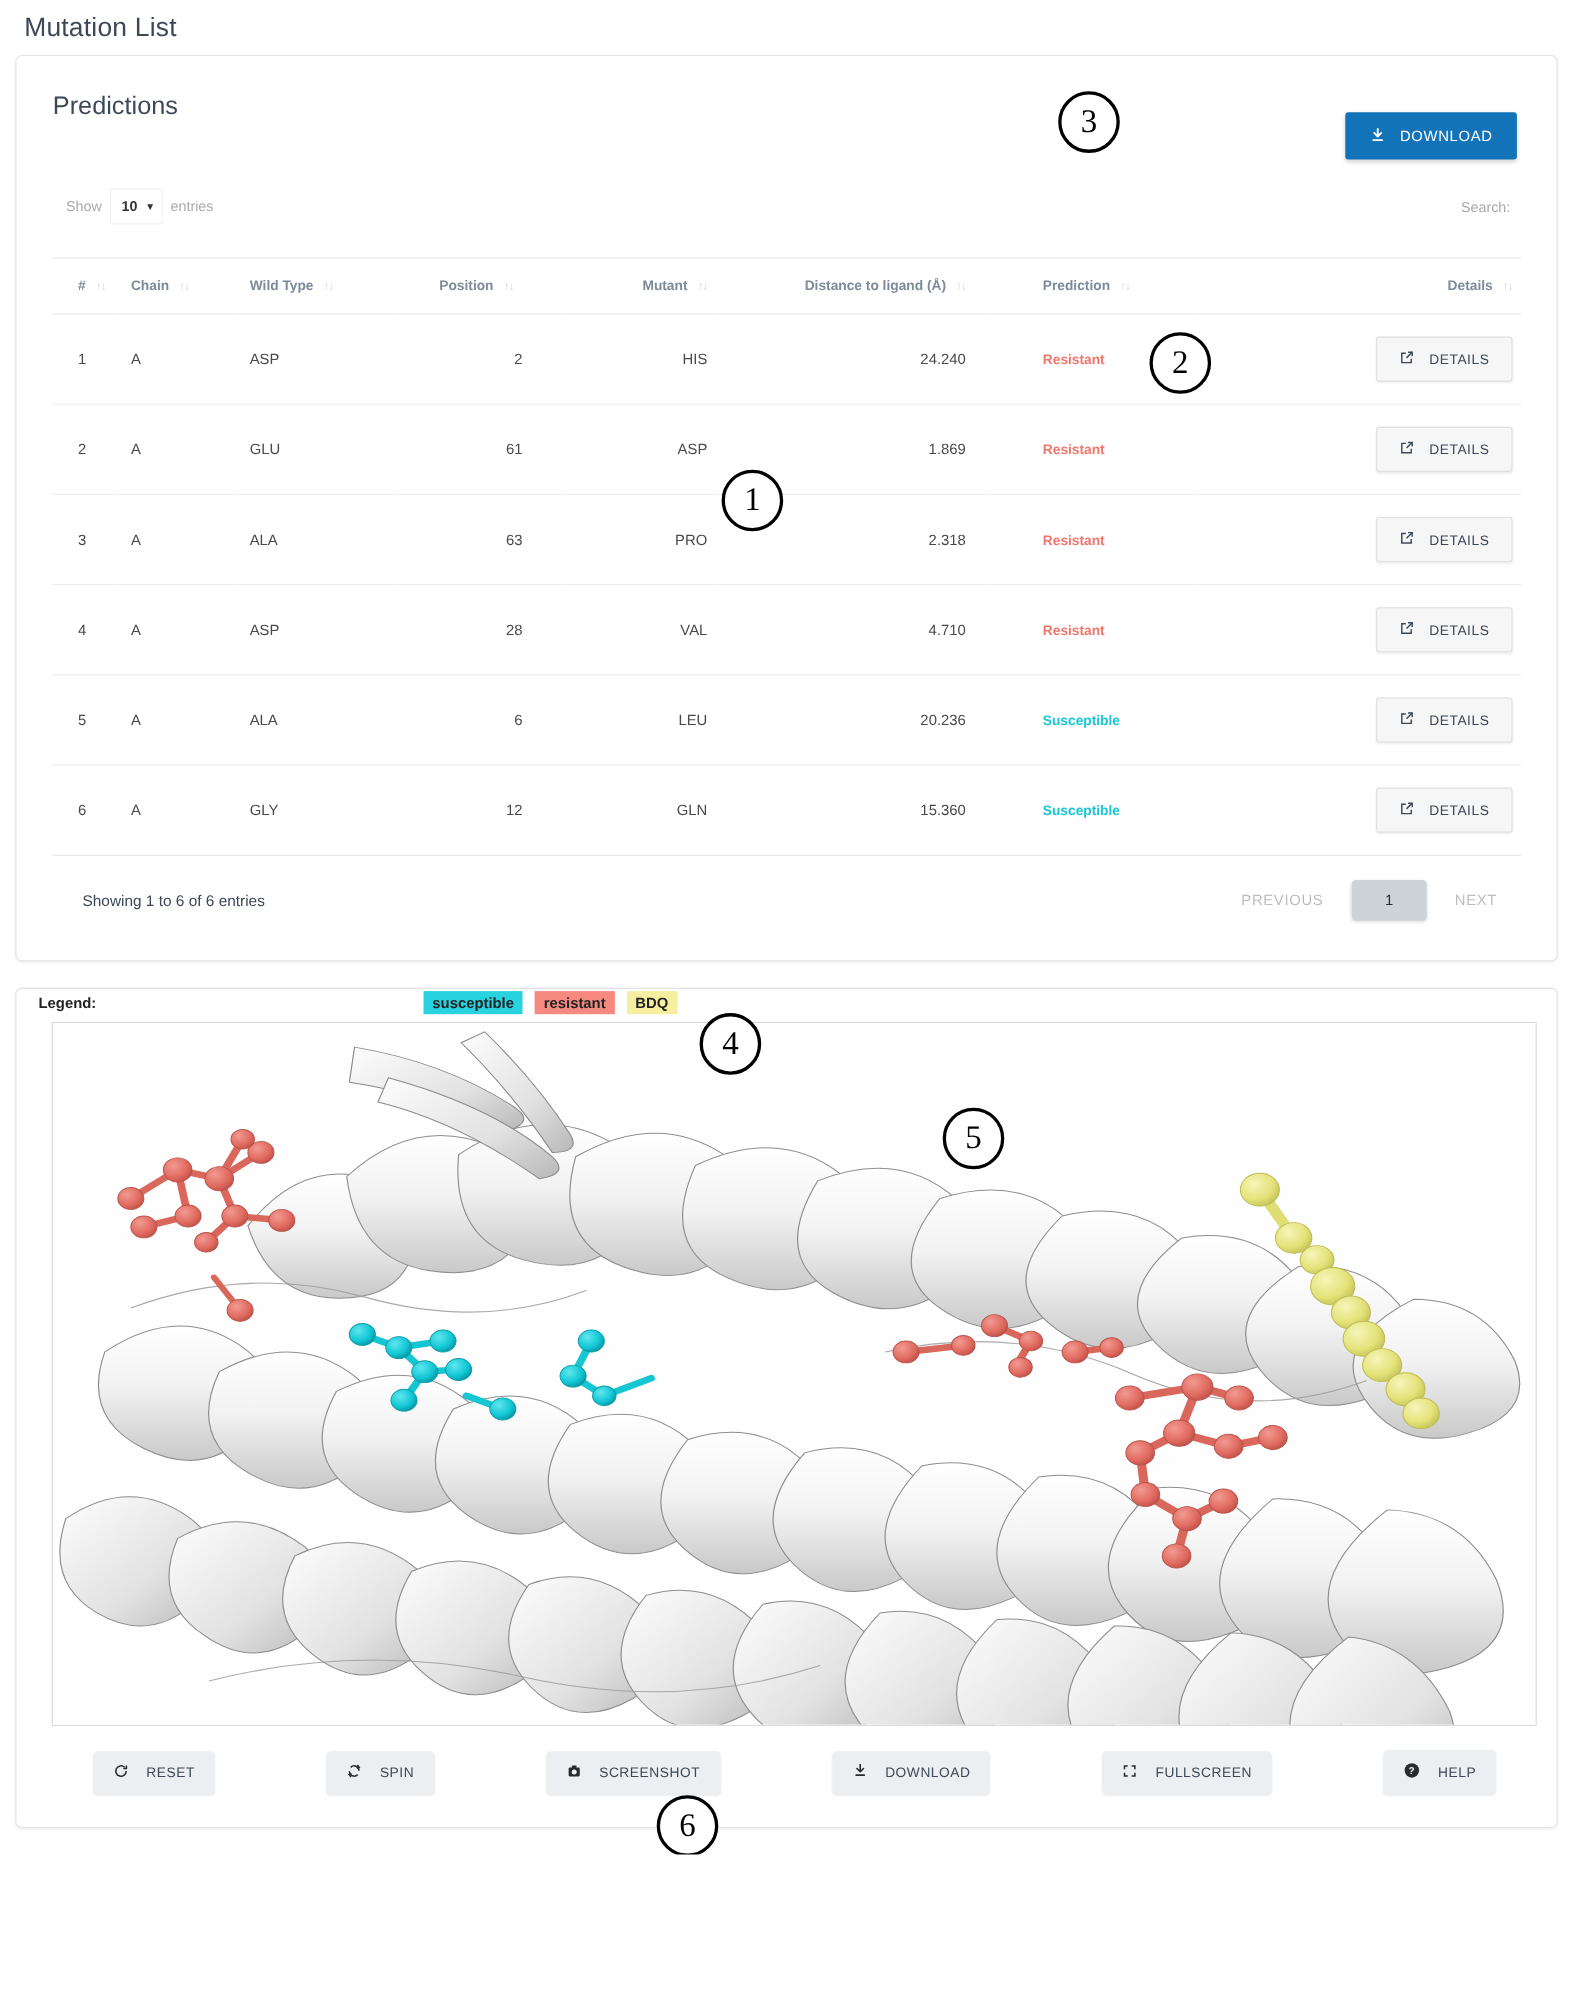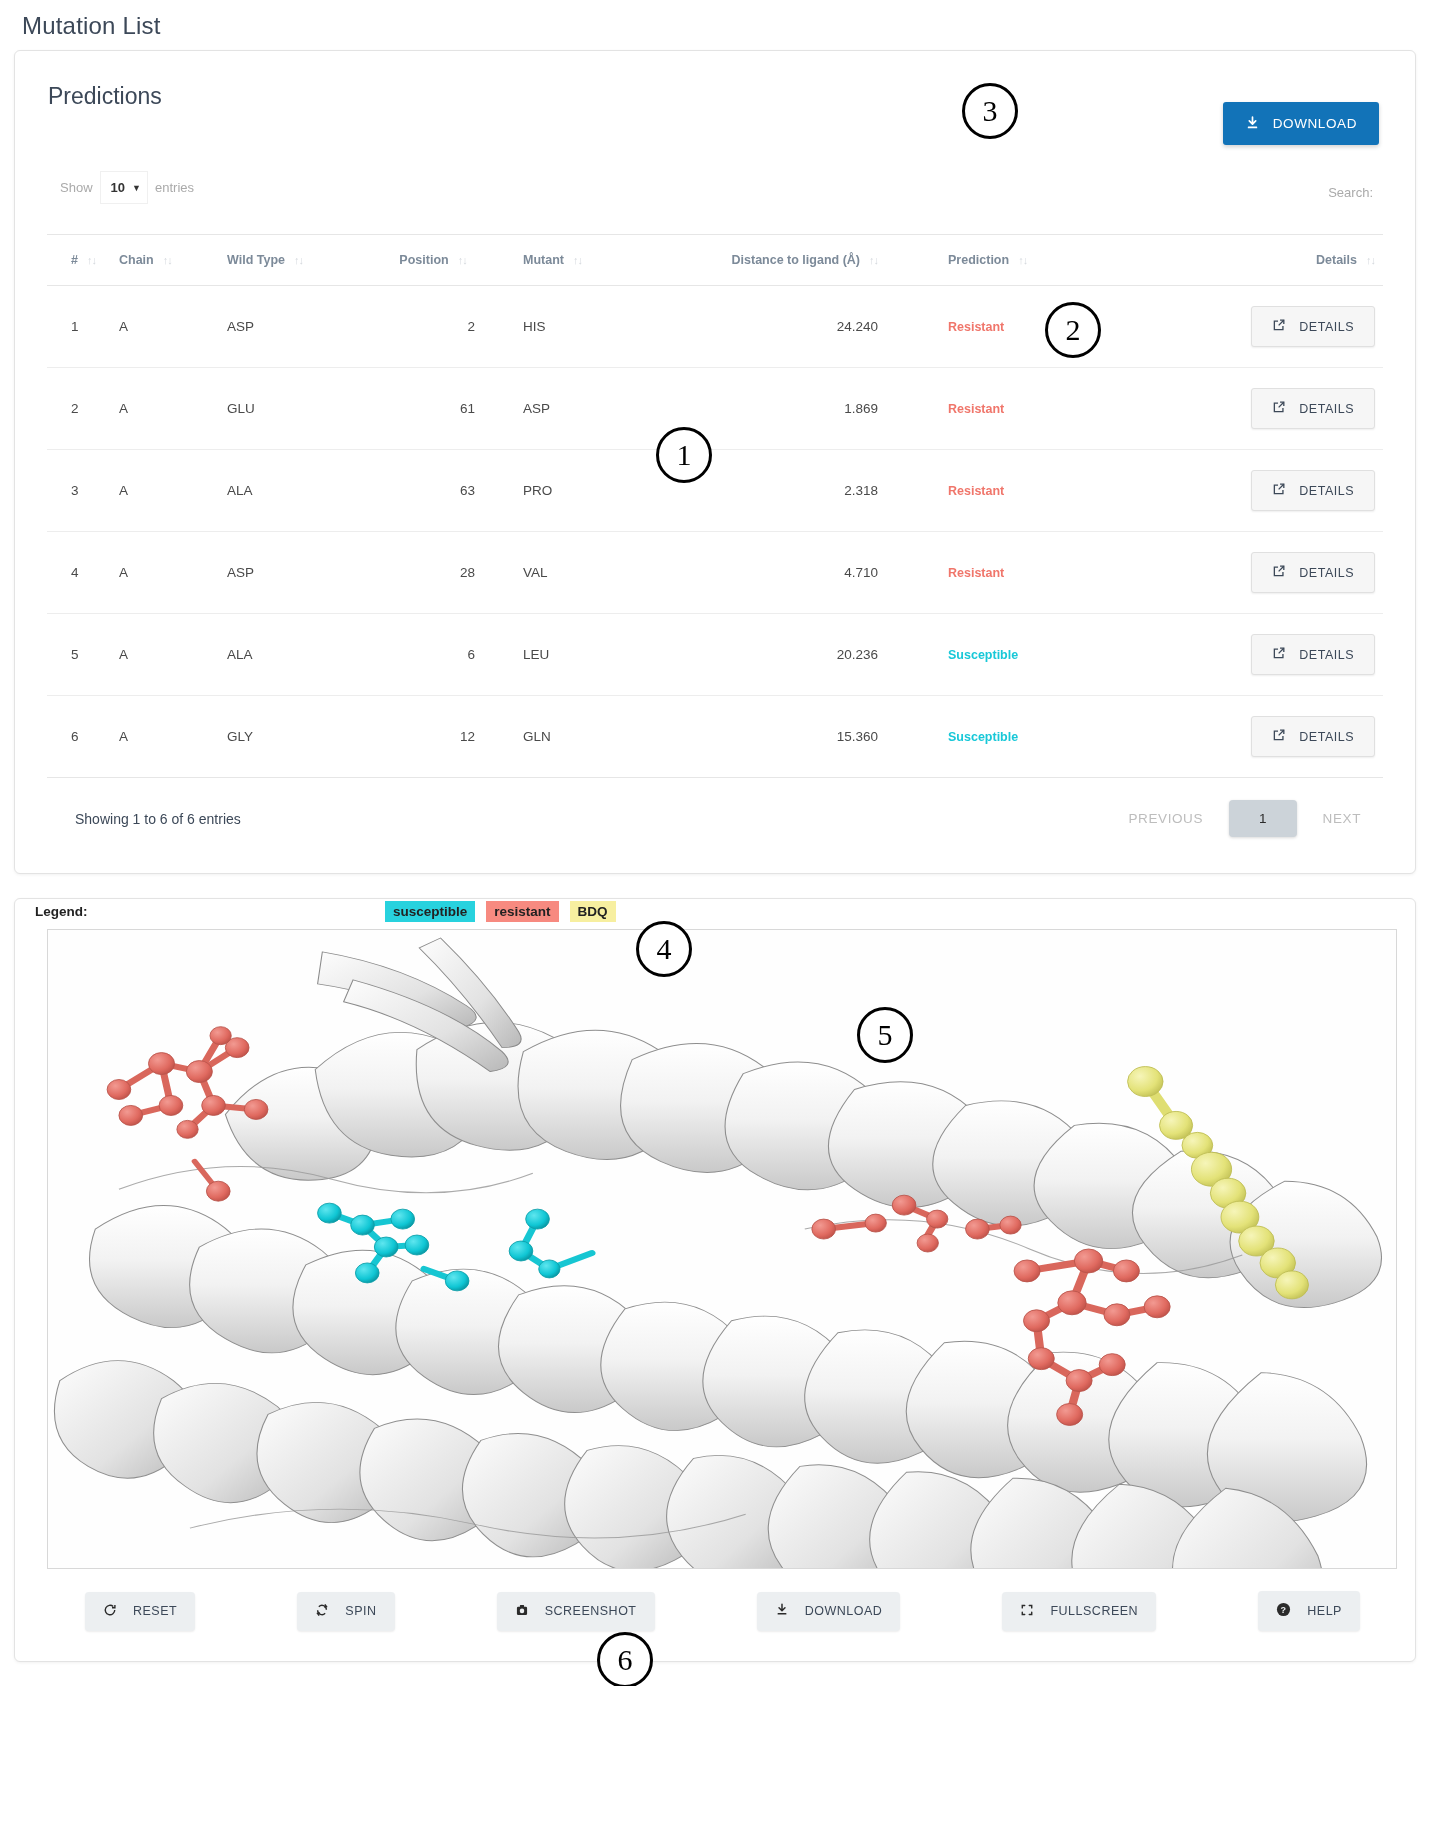--- a/index.html
+++ b/index.html
@@ -31,21 +31,21 @@
   .card-title {
     font-size: 23px;
     font-weight: 300;
     color: #3c4858;
     padding: 32px 0 0 33px;
   }
 
   
   .controls {
     display: flex;
-    align-items: flex-end;
+    align-items: center;
     justify-content: space-between;
     padding: 26px 36px 0 45px;
     gap: 12px;
   }
   .length-box {
     font-size: 13px;
     color: #aaa;
     display: flex;
     align-items: center;
     gap: 0;
@@ -141,21 +141,21 @@
     font-size: 13.5px;
     color: #4a4a4a;
     padding: 20px 10px;
   }
   tbody tr:last-child td { border-bottom: 1px solid #e6e6e6; }
 
   .c-idx   { width: 62px;  text-align: left; padding-left: 24px !important; }
   .c-chain { width: 108px; text-align: left; }
   .c-wt    { width: 146px; text-align: left; }
   .c-pos   { width: 150px; text-align: right; padding-right: 38px !important; }
-  .c-mut   { width: 140px; text-align: left; }
+  .c-mut   { width: 140px; text-align: right; }
   .c-dist  { width: 245px; text-align: right; padding-right: 20px !important;}
   .c-pred  { width: 190px; text-align: left; padding-left: 50px !important;}
   .c-det   { text-align: right; padding-right: 8px !important;}
 
   th.c-idx { text-align: left; }
   th.c-pos { text-align: center; padding-left: 0 !important; padding-right: 10px !important;}
   th.c-dist{ text-align: right; padding-left: 0 !important;}
   th.c-det { text-align: right; }
 
   .pred-resistant  { color: #f0766b; font-weight: 700; font-size: 12.5px; }

